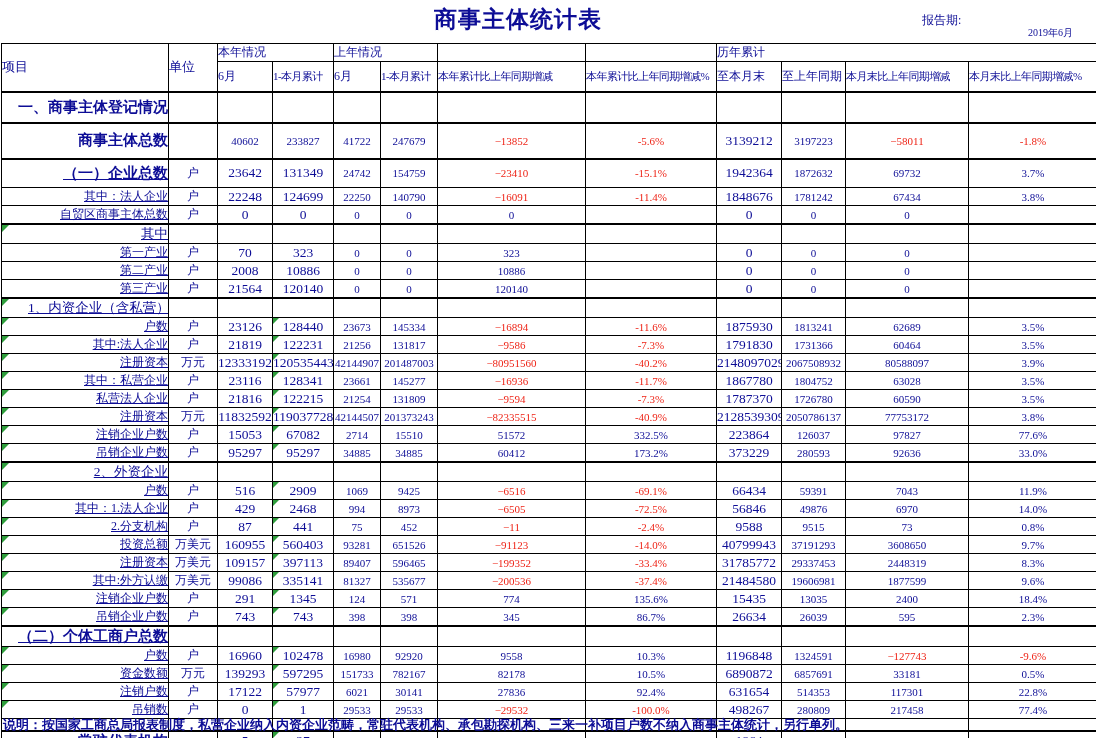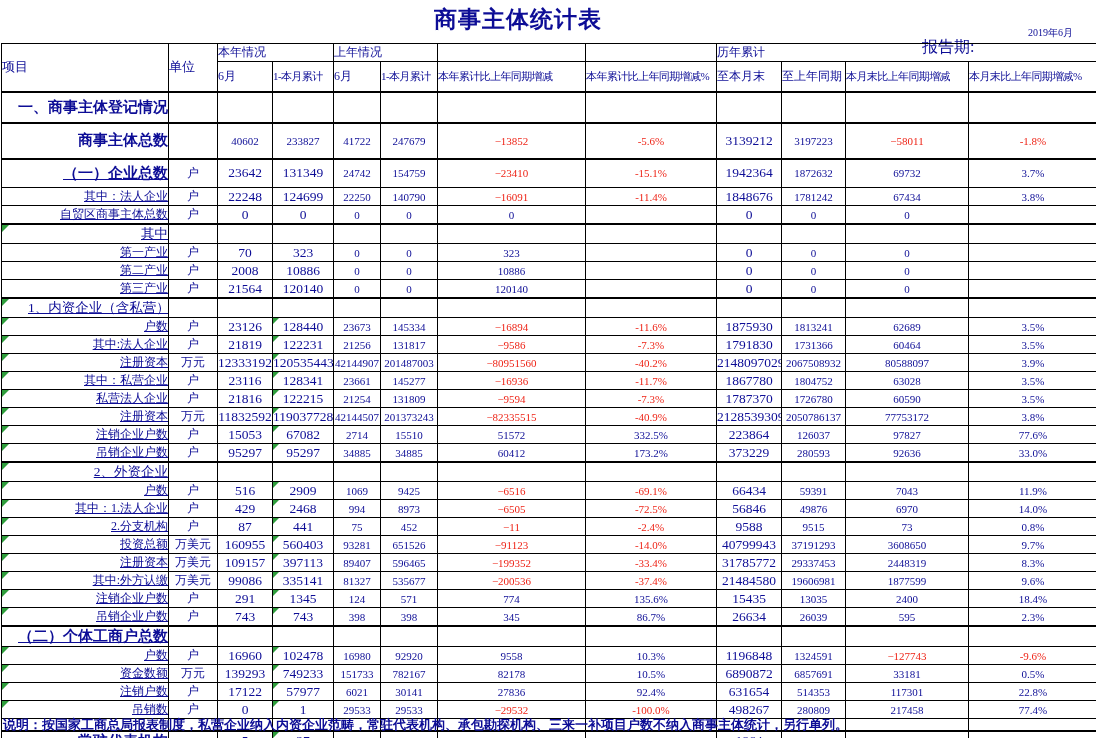--- a/index.html
+++ b/index.html
@@ -11,21 +11,21 @@
   html,body{margin:0;padding:0;}
   body{
     width:1096px;height:738px;background:#ffffff;position:relative;
     font-family:"Liberation Serif","DejaVu Serif",serif;
     color:var(--ink);overflow:hidden;
   }
   .title{
     position:absolute;top:4px;left:0;width:1036px;text-align:center;
     font-size:23px;font-weight:bold;letter-spacing:1px;color:var(--ink);
   }
-  .rp-label{position:absolute;top:37px;left:922px;font-size:16px;color:var(--ink);}
+  .rp-label{position:absolute;top:12px;left:922px;font-size:12px;color:var(--ink);}
   .rp-value{position:absolute;top:26px;left:1028px;font-size:10px;color:var(--ink);}
   table{
     position:absolute;top:43px;left:1px;width:1094px;
     border-collapse:collapse;table-layout:fixed;
     border:1px solid var(--grid);
   }
   th,td{
     border:1px solid var(--grid);padding:0;color:var(--ink);
     overflow:hidden;white-space:nowrap;position:relative;
     vertical-align:middle;
@@ -520,21 +520,21 @@
         <td class="ns">10.3%</td>
         <td class="nb">1196848</td>
         <td class="ns">1324591</td>
         <td class="ns neg">−127743</td>
         <td class="ns neg">-9.6%</td>
       </tr>
       <tr class="k-sub">
         <td class="c-item lvl2 t1"><span class="lbl">资金数额</span></td>
         <td class="c-unit">万元</td>
         <td class="nb">139293</td>
-        <td class="nb t4">749233</td>
+        <td class="nb t4">597295</td>
         <td class="ns">151733</td>
         <td class="ns">782167</td>
         <td class="ns">82178</td>
         <td class="ns">10.5%</td>
         <td class="nb">6890872</td>
         <td class="ns">6857691</td>
         <td class="ns">33181</td>
         <td class="ns">0.5%</td>
       </tr>
       <tr class="k-sub">

